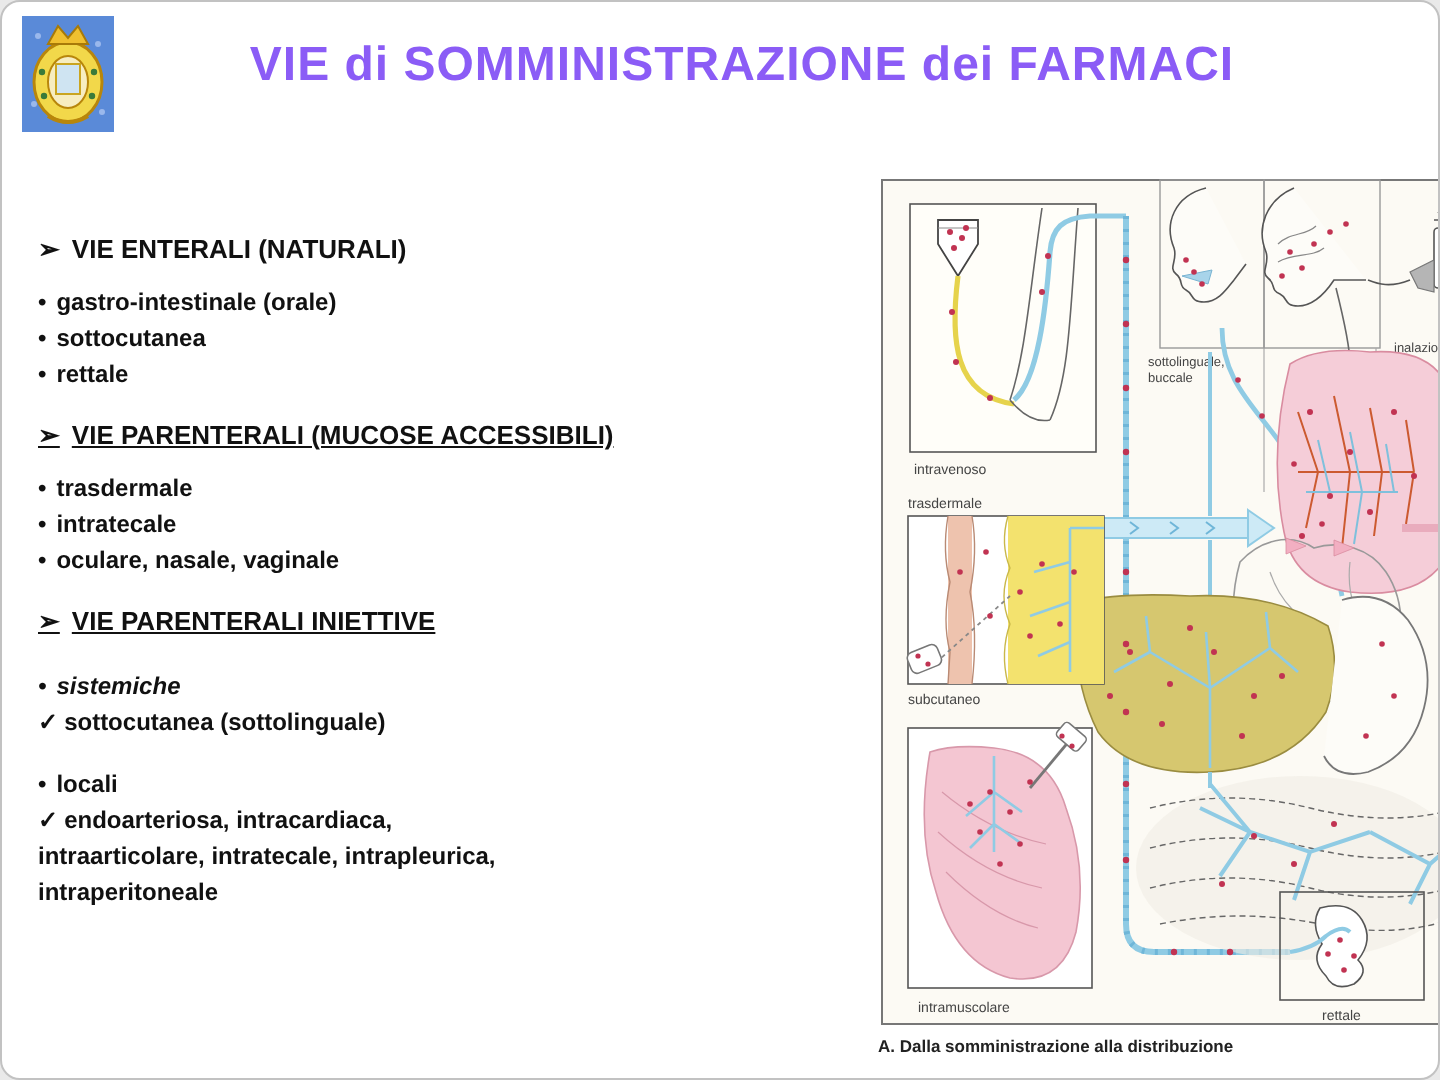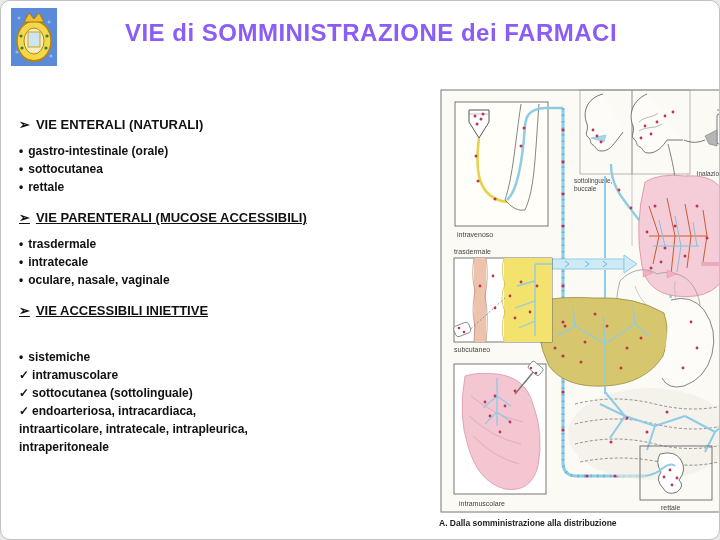--- a/index.html
+++ b/index.html
@@ -9,21 +9,21 @@
   .title{position:absolute;left:90px;top:18px;width:560px;text-align:center;
          font-size:24px;font-weight:bold;color:#8b5cf6;letter-spacing:0.5px;}
   .logo{position:absolute;left:10px;top:7px;}
   .outline{position:absolute;left:18px;top:114px;width:368px;color:#111;}
   .h{font-size:13px;line-height:19px;font-weight:bold;margin:0 0 8px 0;white-space:nowrap;}
   .b{font-size:12px;line-height:18px;font-weight:bold;margin:0;}
   .mk{margin-right:6px;}
   .mkb{margin-right:5px;}
   .mkc{margin-right:3px;}
   .gap12{margin-top:12px;text-decoration:underline;}
-  .gap14{margin-top:28px;}
+  .gap14{margin-top:14px;font-style:italic;}
   .gap13{margin-top:13px;}
   .wrap{width:235px;}
   .diagram{position:absolute;left:392px;top:85px;margin-left:42px;}
   svg text{font-family:"Liberation Sans",sans-serif;}
 </style>
 </head>
 <body>
 
 <div class="stage">
 
@@ -58,27 +58,27 @@
     <div class="b"><span class="mkb">•</span><span>rettale</span></div>
 
     <div class="h gap12">
       <span class="mk">➢</span><span>VIE PARENTERALI (MUCOSE ACCESSIBILI)</span>
     </div>
     <div class="b"><span class="mkb">•</span><span>trasdermale</span></div>
     <div class="b"><span class="mkb">•</span><span>intratecale</span></div>
     <div class="b"><span class="mkb">•</span><span>oculare, nasale, vaginale</span></div>
 
     <div class="h gap12">
-      <span class="mk">➢</span><span>VIE ACCESSIBILI INIETTIVE</span>
+      <span class="mk">➢</span><span>VIE PARENTERALI INIETTIVE</span>
     </div>
 
     <div class="b gap14"><span class="mkb">•</span><span>sistemiche</span></div>
-    <div class="b"><span class="mkc">✓</span><span>intramuscolare</span></div>
     <div class="b"><span class="mkc">✓</span><span>sottocutanea (sottolinguale)</span></div>
 
+    <div class="b gap13"><span class="mkb">•</span><span>locali</span></div>
     <div class="b wrap"><span class="mkc">✓</span><span>endoarteriosa, intracardiaca, intraarticolare, intratecale, intrapleurica, intraperitoneale</span></div>
   </div>
 
   <div class="diagram">
     <svg width="332" height="448" viewBox="0 0 332 448">
 
       <rect x="6" y="4" width="321" height="422" fill="#fcfaf4" stroke="#777" stroke-width="1"></rect>
 
       <g>
         <rect x="20" y="16" width="93" height="124" fill="#fffef9" stroke="#555" stroke-width="0.8"></rect>

